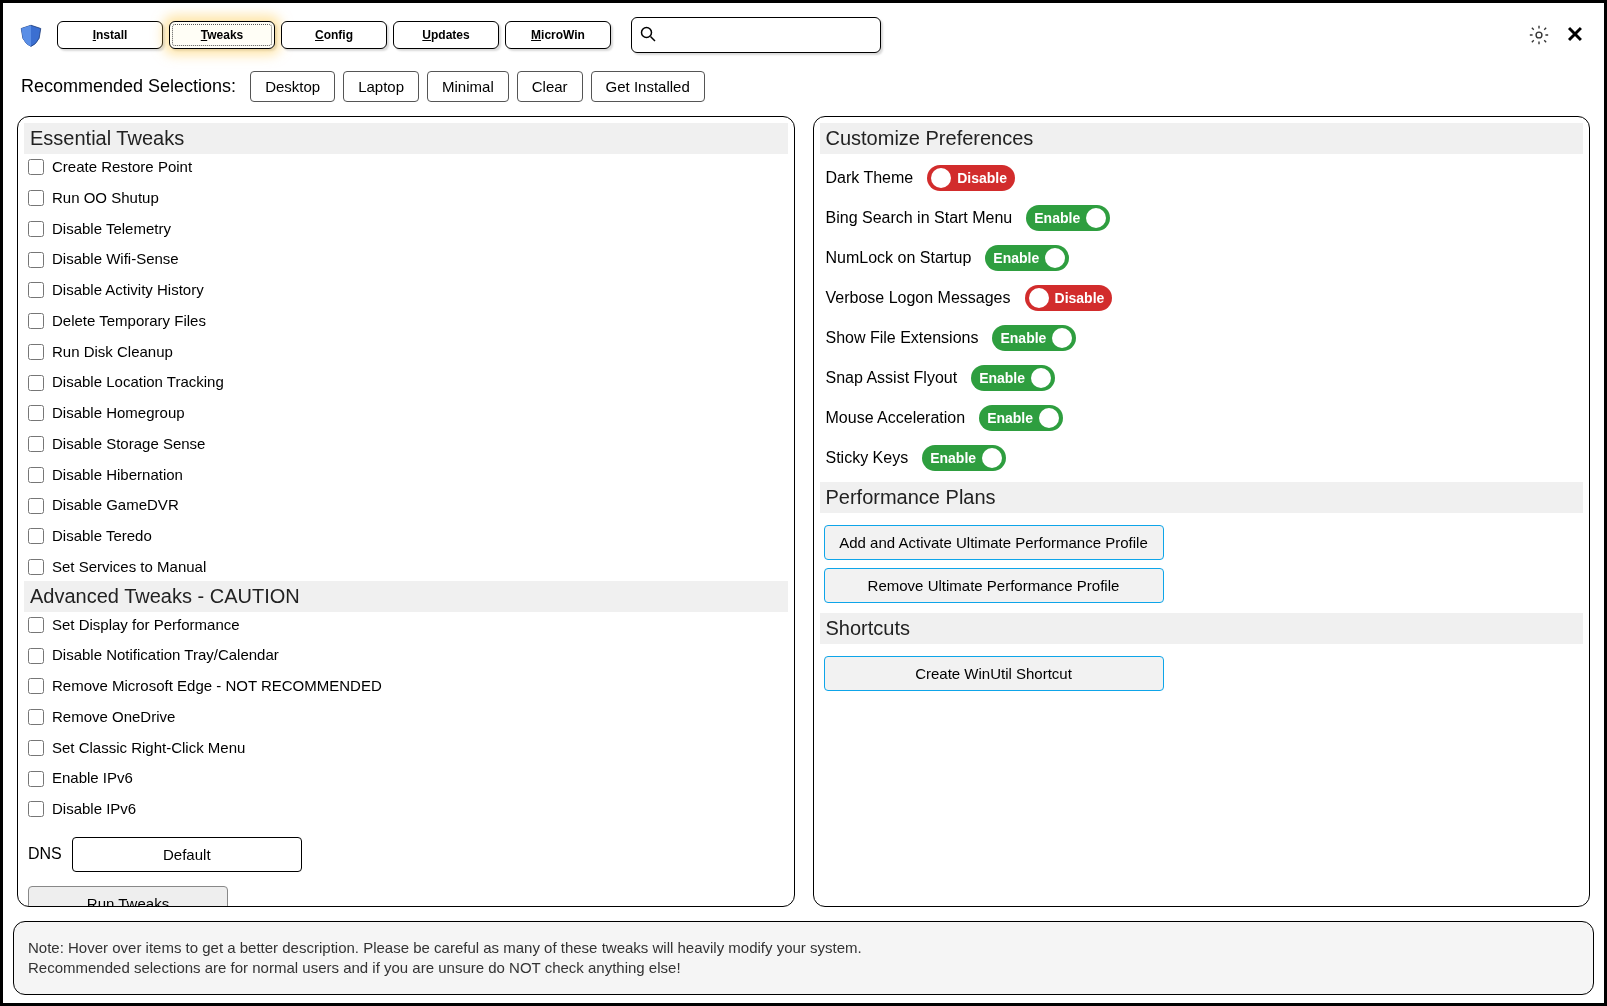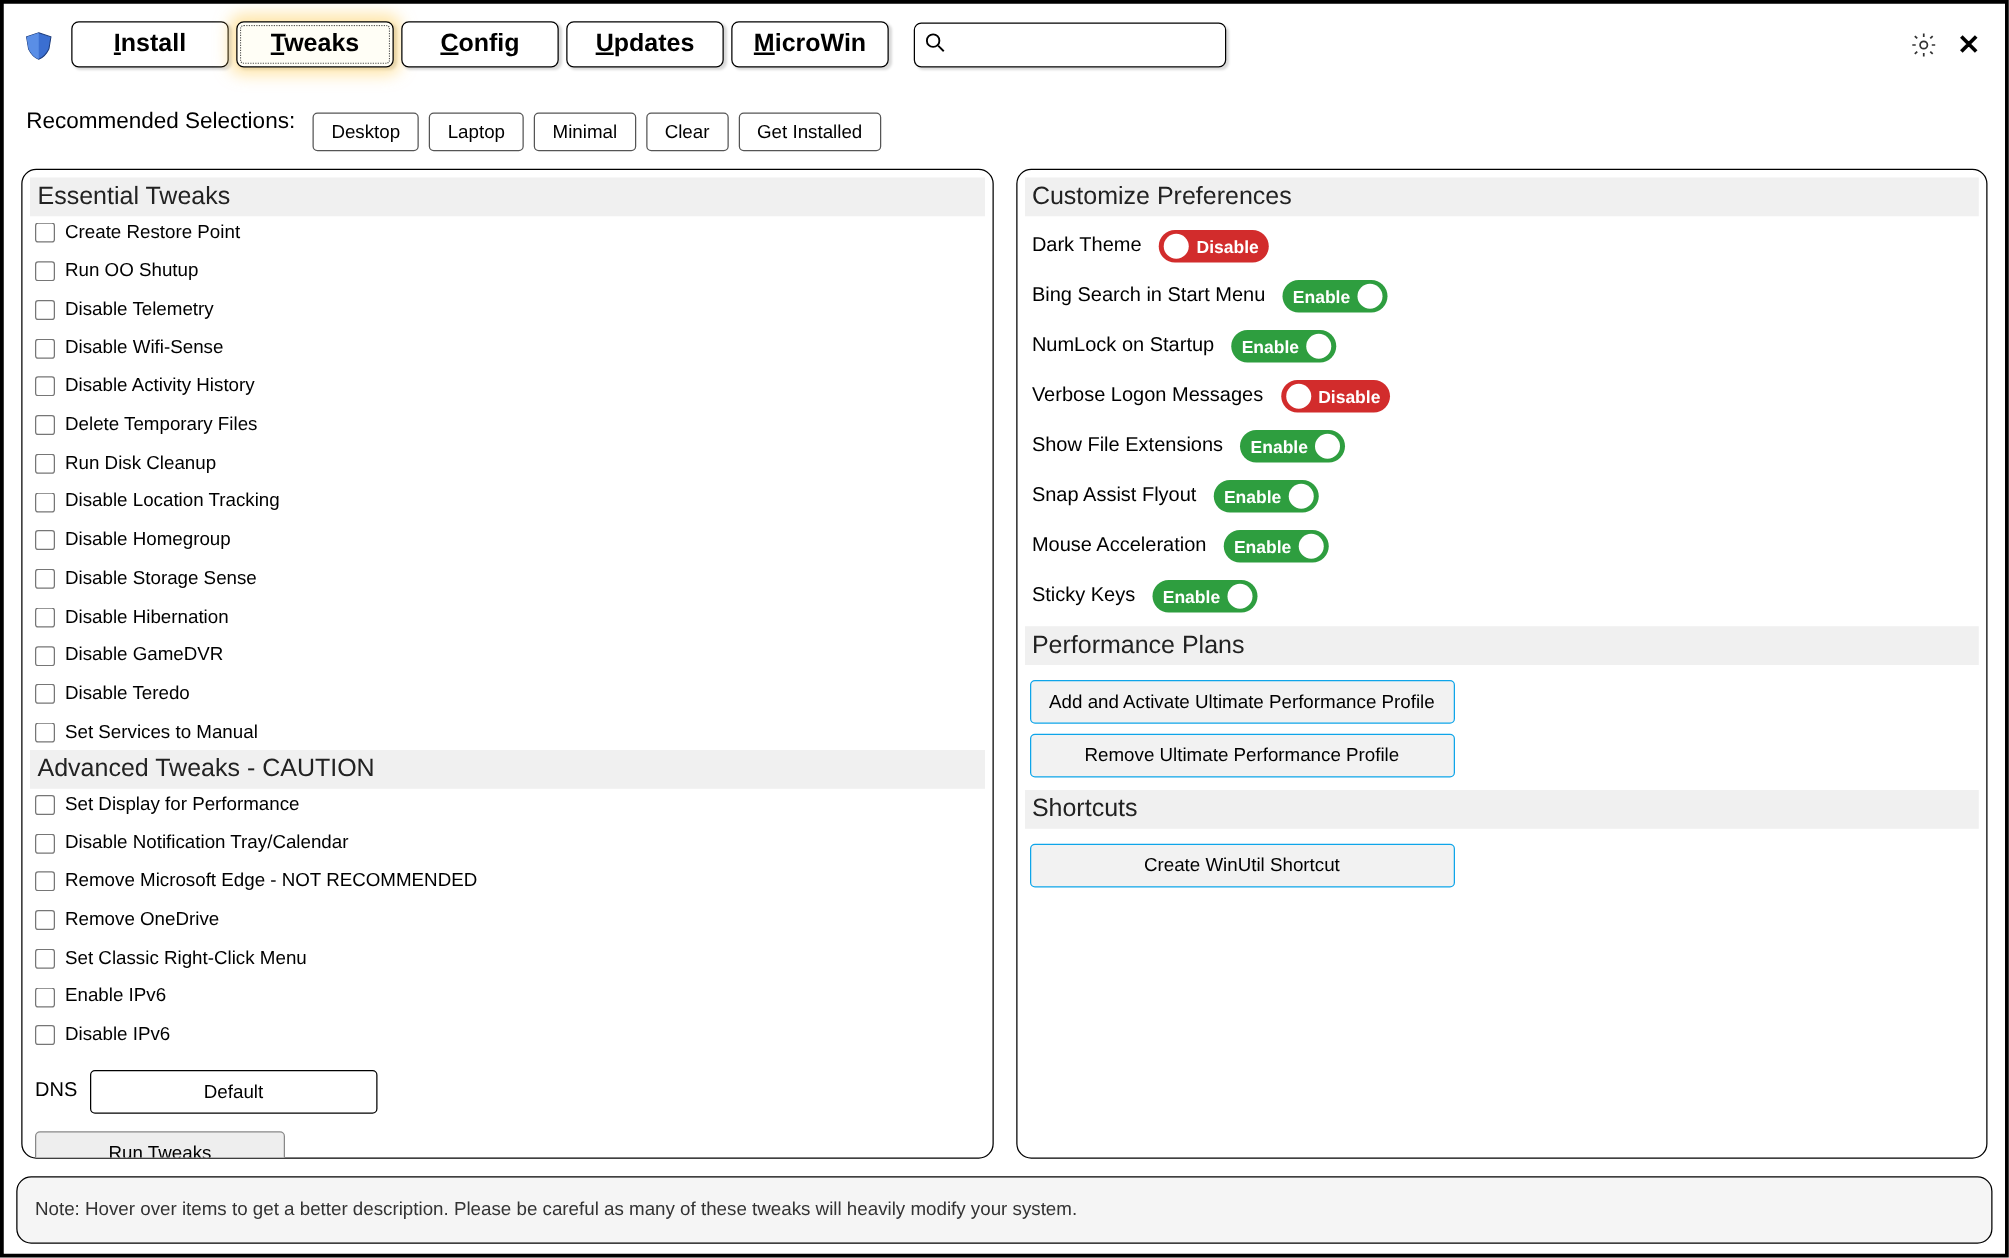--- a/index.html
+++ b/index.html
@@ -24,22 +24,22 @@
 .logo {
   width: 28px; height: 28px;
   display: flex; align-items: center; justify-content: center;
   margin-right: 6px;
 }
 .tabbtn {
   background: #fff;
   border: 1.5px solid #000;
   border-radius: 6px;
   padding: 6px 0;
-  width: 126px;
-  font-size: 20px;
+  width: 106px;
+  font-size: 12px;
   font-weight: 600;
   cursor: pointer;
   box-shadow: 2px 2px 2px rgba(0,0,0,0.15);
 }
 .tabbtn.active {
   background: #fffef6;
   box-shadow: 0 0 12px 6px rgba(255,210,100,0.55), 2px 2px 2px rgba(0,0,0,0.15);
   outline: 1px dotted #555;
   outline-offset: -4px;
 }
@@ -78,21 +78,20 @@
   font-size: 18px;
 }
 .recbar .lbl { margin-right: 6px; }
 .recbtn {
   background: #fff;
   border: 1px solid #555;
   border-radius: 4px;
   padding: 6px 14px;
   font-size: 15px;
   cursor: pointer;
-  margin-top: 18px;
 }
 
 .cols {
   display: flex;
   gap: 18px;
   flex: 1;
   min-height: 0;
   padding: 0 4px;
 }
 .panel {
@@ -426,13 +425,14 @@
     <button class="perfbtn">Add and Activate Ultimate Performance Profile</button>
     <button class="perfbtn">Remove Ultimate Performance Profile</button>
 
     <div class="section-title" style="margin-top:10px">Shortcuts</div>
     <button class="perfbtn">Create WinUtil Shortcut</button>
   </div>
 </div>
 
 <div class="footnote">
   <div>Note: Hover over items to get a better description. Please be careful as many of these tweaks will heavily modify your system.</div>
+  <div>Recommended selections are for normal users and if you are unsure do NOT check anything else!</div>
 </div>
 
 </body></html>

